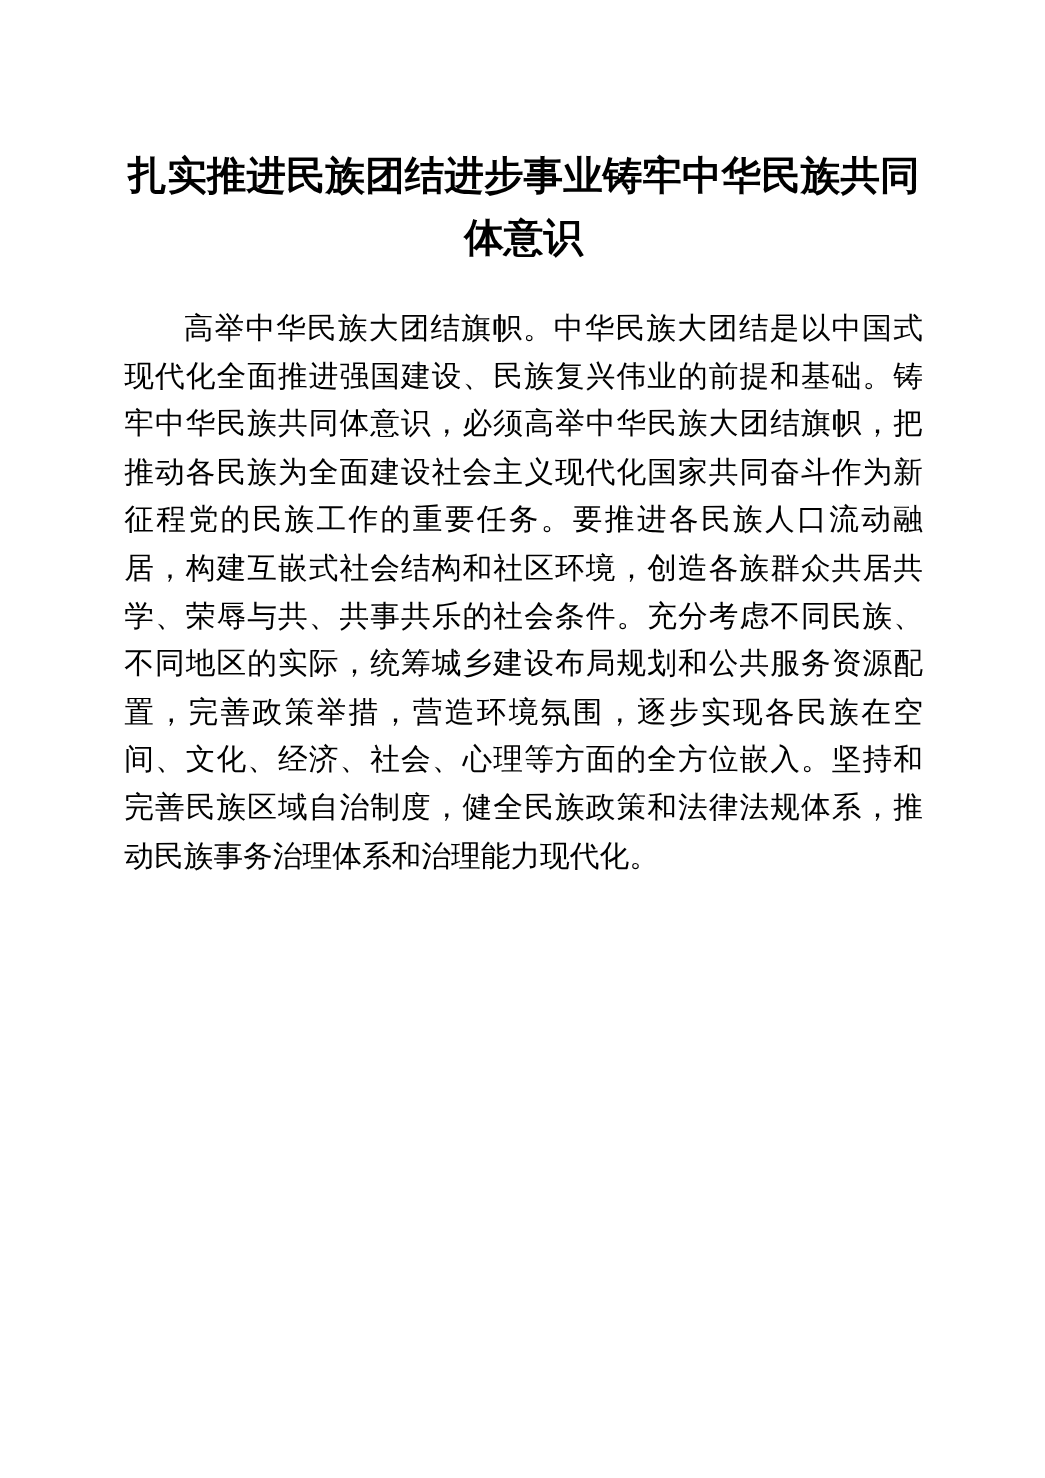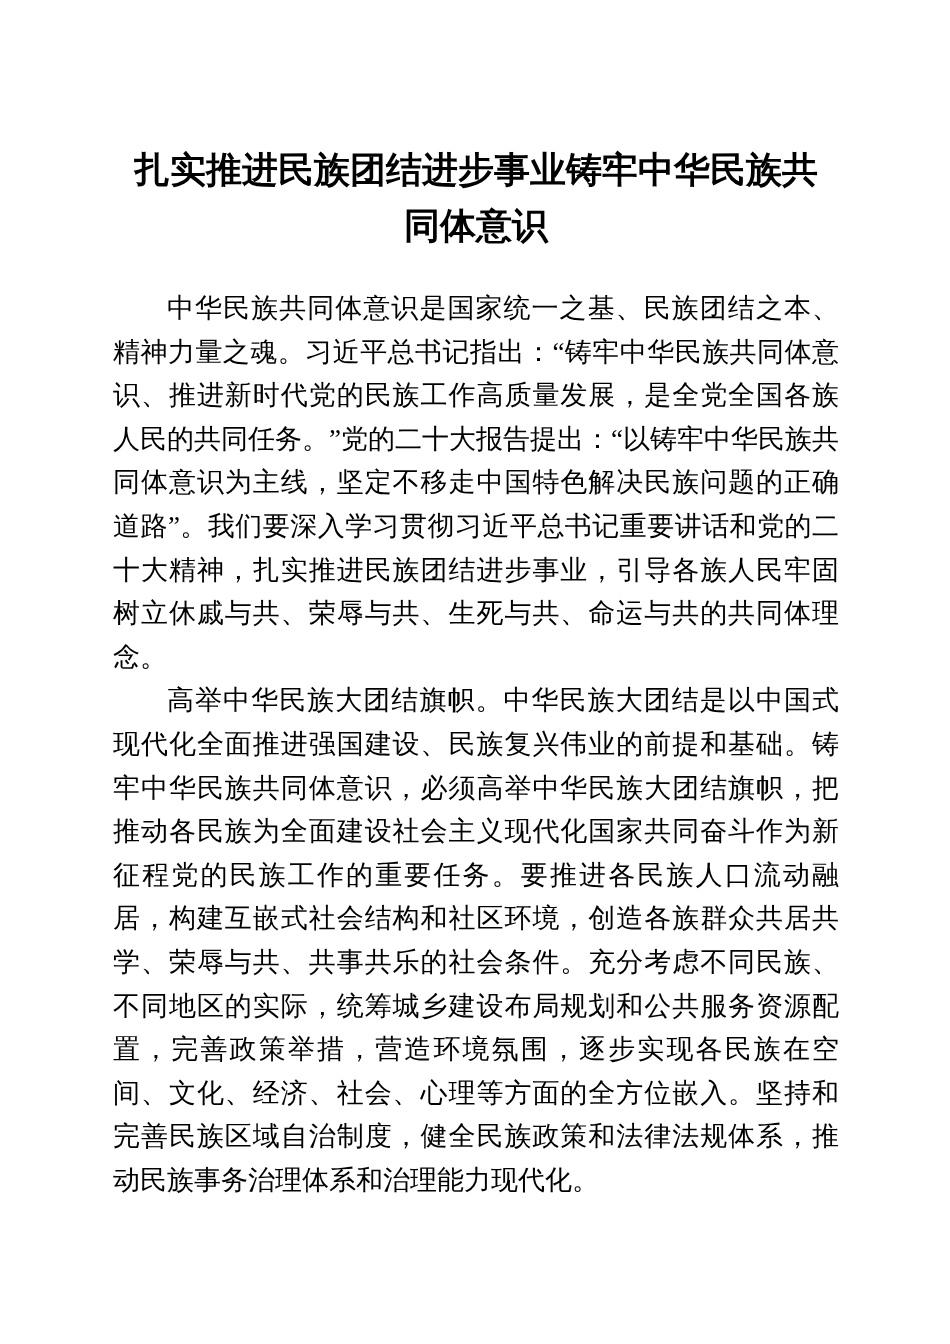--- a/index.html
+++ b/index.html
@@ -18,21 +18,21 @@
     color: #000000;
     overflow: hidden;
   }
   .doc-title {
     font-family: "Liberation Serif", "DejaVu Serif", serif;
     font-weight: bold;
     font-size: 36px;
     line-height: 56px;
     text-align: center;
     letter-spacing: 0px;
-    margin: 10px;
+    margin: 0;
     color: #000000;
   }
   .doc-body {
     margin-top: 33px;
   }
   .doc-paragraph {
     font-family: "Liberation Serif", "DejaVu Serif", serif;
     font-weight: normal;
     font-size: 27px;
     line-height: 43.6px;
@@ -45,16 +45,15 @@
     margin: 0;
     color: #000000;
   }
 </style>
 </head>
 <body>
 
 <div class="page">
   <h1 class="doc-title">扎实推进民族团结进步事业铸牢中华民族共同体意识</h1>
   <div class="doc-body">
-    <p class="doc-paragraph">中华民族共同体意识是国家统一之基、民族团结之本、精神力量之魂。习近平总书记指出：“铸牢中华民族共同体意识、推进新时代党的民族工作高质量发展，是全党全国各族人民的共同任务。”党的二十大报告提出：“以铸牢中华民族共同体意识为主线，坚定不移走中国特色解决民族问题的正确道路”。我们要深入学习贯彻习近平总书记重要讲话和党的二十大精神，扎实推进民族团结进步事业，引导各族人民牢固树立休戚与共、荣辱与共、生死与共、命运与共的共同体理念。</p>
     <p class="doc-paragraph">高举中华民族大团结旗帜。中华民族大团结是以中国式现代化全面推进强国建设、民族复兴伟业的前提和基础。铸牢中华民族共同体意识，必须高举中华民族大团结旗帜，把推动各民族为全面建设社会主义现代化国家共同奋斗作为新征程党的民族工作的重要任务。要推进各民族人口流动融居，构建互嵌式社会结构和社区环境，创造各族群众共居共学、荣辱与共、共事共乐的社会条件。充分考虑不同民族、不同地区的实际，统筹城乡建设布局规划和公共服务资源配置，完善政策举措，营造环境氛围，逐步实现各民族在空间、文化、经济、社会、心理等方面的全方位嵌入。坚持和完善民族区域自治制度，健全民族政策和法律法规体系，推动民族事务治理体系和治理能力现代化。</p>
   </div>
 </div>
 
 </body></html>

